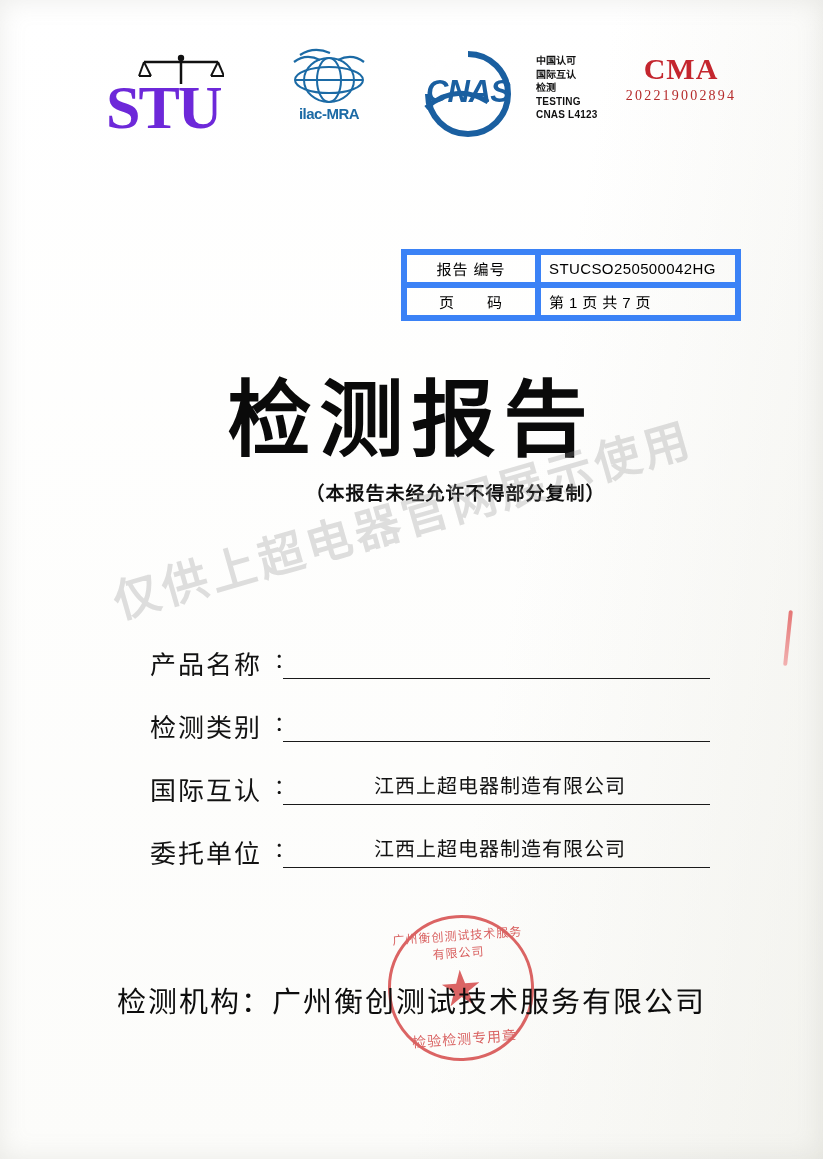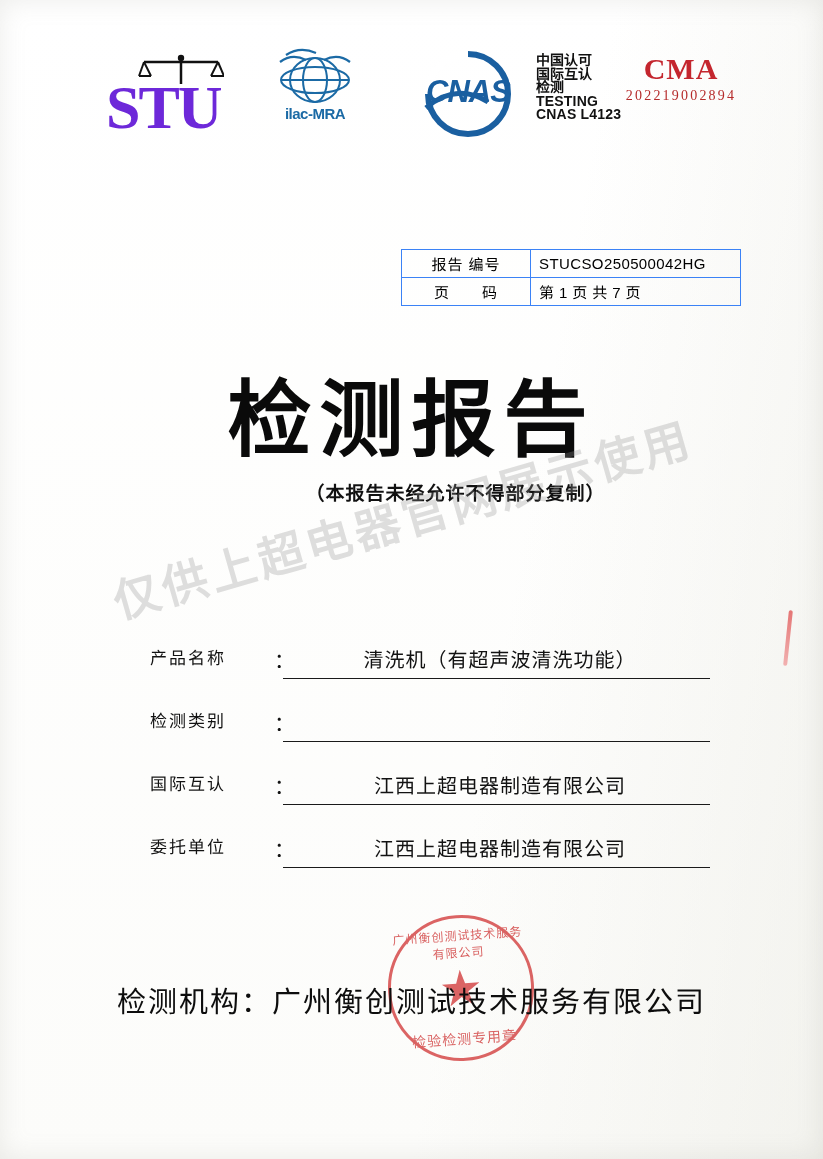--- a/index.html
+++ b/index.html
@@ -62,21 +62,21 @@
   }
   .stu-scale {
     position: absolute;
     top: 8px;
     left: 38px;
     width: 86px;
     height: 36px;
   }
 
   
-  .logo-ilac { left: 182px; width: 110px; height: 92px; }
+  .logo-ilac { left: 196px; width: 110px; height: 92px; }
   .ilac-text {
     position: absolute;
     bottom: 16px;
     left: 0;
     width: 110px;
     text-align: center;
     font-family: "Liberation Sans", sans-serif;
     font-weight: bold;
     font-size: 15px;
     color: #1b6aa5;
@@ -97,21 +97,21 @@
     font-size: 31px;
     color: #1a5fa0;
     letter-spacing: -1px;
   }
   .cnas-side {
     position: absolute;
     left: 128px;
     top: 8px;
     width: 96px;
     font-family: "Liberation Sans", sans-serif;
-    font-size: 14px;
+    font-size: 10px;
     line-height: 13.5px;
     color: #111;
     font-weight: bold;
   }
   .cnas-side .en { letter-spacing: 0.2px; }
 
   
   .logo-cma { left: 530px; width: 146px; height: 100px; }
   .cma-text {
     position: absolute;
@@ -140,21 +140,21 @@
   
   .meta-table {
     position: absolute;
     top: 249px;
     left: 401px;
     width: 340px;
     border-collapse: collapse;
     font-size: 15px;
   }
   .meta-table td {
-    border: 1px solid #3b82f6;
+    border: 6px solid #3b82f6;
     height: 25px;
     padding: 1px 8px;
     font-family: "Liberation Sans", sans-serif;
   }
   .meta-label {
     width: 112px;
     text-align: center;
     letter-spacing: 1px;
   }
   .meta-value {
@@ -196,21 +196,21 @@
     width: 560px;
   }
   .field-row {
     position: relative;
     height: 63px;
   }
   .field-label {
     position: absolute;
     left: 0;
     top: 8px;
-    font-size: 17px;
+    font-size: 26px;
     letter-spacing: 2px;
     color: #121212;
     font-family: "Liberation Sans", sans-serif;
     white-space: nowrap;
   }
   .field-colon {
     position: absolute;
     left: 124px;
     top: 8px;
     font-size: 21px;
@@ -406,21 +406,20 @@
   <div class="doc-title">检测报告</div>
   <div class="doc-subtitle">（本报告未经允许不得部分复制）</div>
 
   <div class="watermark">仅供上超电器官网展示使用</div>
   <div class="red-mark"></div>
 
   <div class="fields">
     <div class="field-row">
       <span class="field-label">产品名称</span>
       <span class="field-colon">：</span>
-      <span class="field-value">清洗机（有超声波清洗功能）</span>
       <span class="field-line"></span>
     </div>
     <div class="field-row">
       <span class="field-label">检测类别</span>
       <span class="field-colon">：</span>
       <span class="field-line"></span>
     </div>
     <div class="field-row">
       <span class="field-label">国际互认</span>
       <span class="field-colon">：</span>

